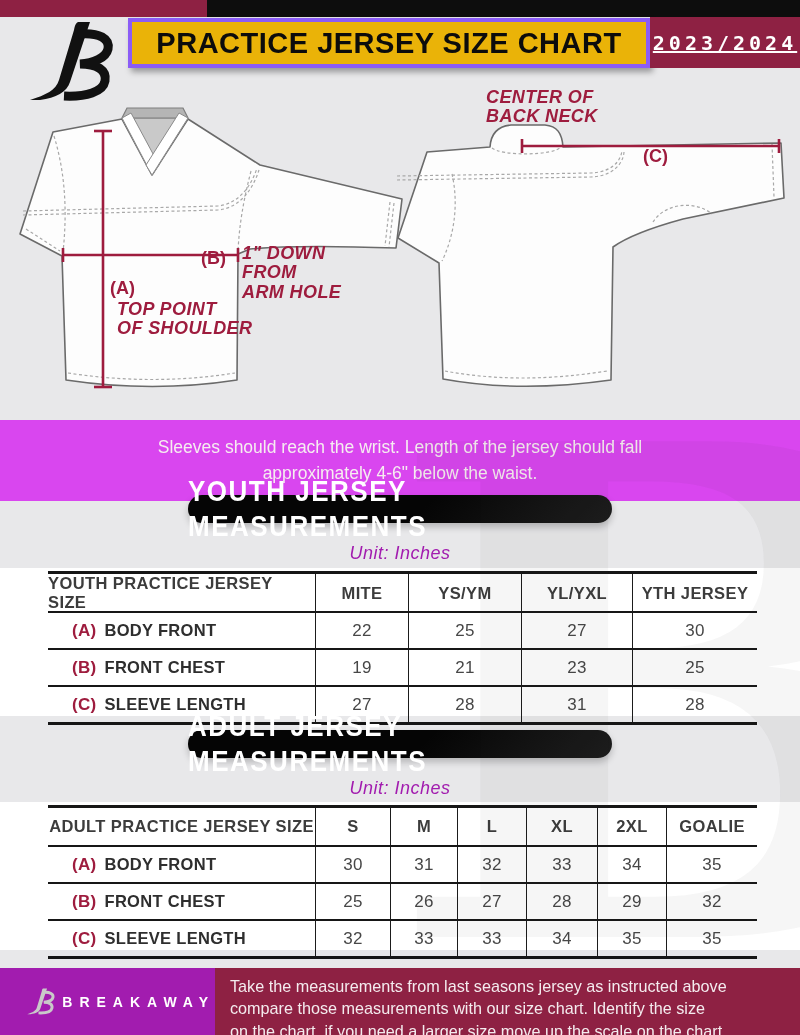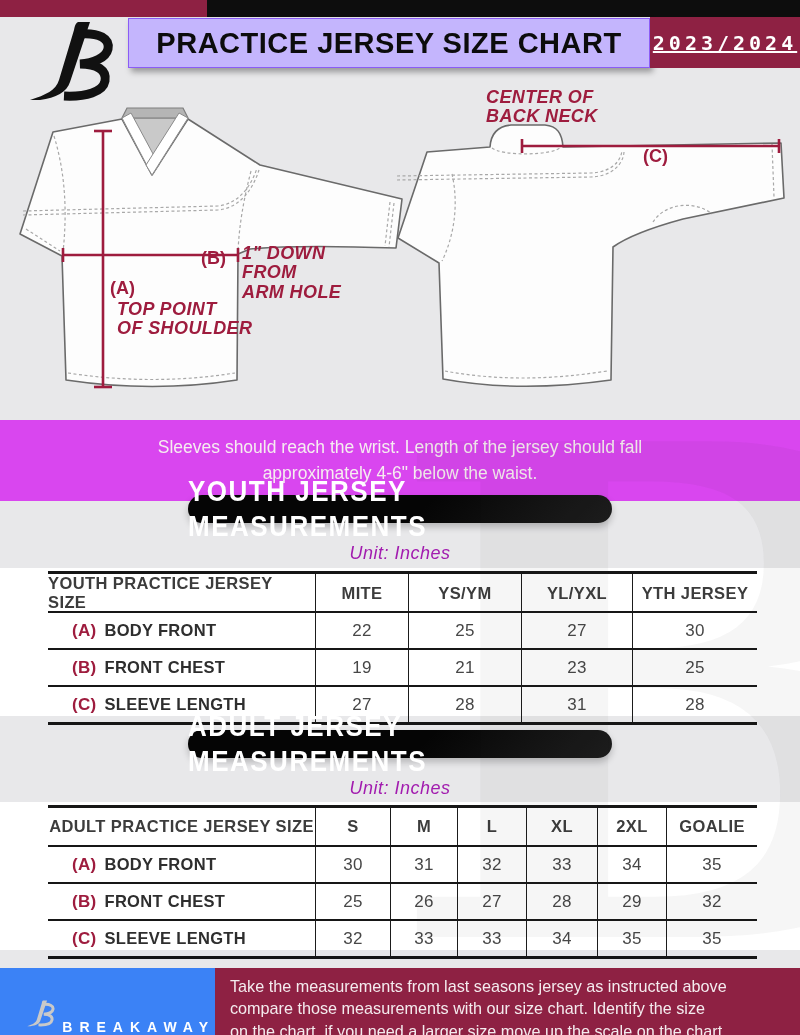--- a/index.html
+++ b/index.html
@@ -7,21 +7,21 @@
     position:relative;width:800px;height:1035px;overflow:hidden;
     background:#E8E8EA;font-family:"Liberation Sans",sans-serif;
     margin:0 auto;
   }
   
   .topstrip{position:absolute;top:0;left:0;width:800px;height:17px;background:#0D0D0D;}
   .topstrip .strip-maroon{position:absolute;top:0;left:0;width:207px;height:17px;background:#8E2143;}
   .logo-svg{position:absolute;left:26px;top:20px;}
   .title-box{
     position:absolute;left:128px;top:18px;width:522px;height:50px;
-    background:#c4b5fd;border:1px solid #8b5cf6;box-sizing:border-box;
+    background:#eab308;border:4px solid #8b5cf6;box-sizing:border-box;
     box-shadow:3px 4px 6px rgba(0,0,0,.35);
     display:flex;align-items:center;justify-content:center;
     font-size:29px;font-weight:800;letter-spacing:.5px;color:#0C0C0C;
   }
   .year-box{
     position:absolute;left:650px;top:17px;width:150px;height:51px;
     background:#8E2143;display:flex;align-items:center;justify-content:center;
     font-family:"DejaVu Sans Mono",monospace;font-size:20px;font-weight:700;
     letter-spacing:4px;color:#FFFFFF;text-decoration:underline;
   }
@@ -74,22 +74,22 @@
   .lbl{color:#2E2E2E;font-weight:600;font-size:16.5px;letter-spacing:.3px;}
   
   .watermark{
     position:absolute;left:385px;top:420px;z-index:3;pointer-events:none;
     font-family:"DejaVu Serif",serif;font-weight:700;font-size:680px;line-height:.82;
     color:rgba(55,55,55,0.045);
   }
   
   .footer{position:absolute;left:0;top:968px;width:800px;height:67px;background:#8E2143;}
   .footer-black{
-    position:absolute;left:0;top:0;width:215px;height:67px;background:#3b82f6;
-    display:flex;align-items:flex-end;
+    position:absolute;left:0;top:0;width:215px;height:67px;background:#a21caf;
+    display:flex;align-items:center;
   }
   .brand{color:#FFFFFF;font-size:14px;font-weight:700;letter-spacing:7px;margin-left:6px;}
   .footer-note{
     position:absolute;left:230px;top:7px;width:560px;
     color:#F4EBEE;font-size:16.2px;line-height:22.3px;white-space:pre-line;
   }
 </style>
 </head>
 <body>
 

